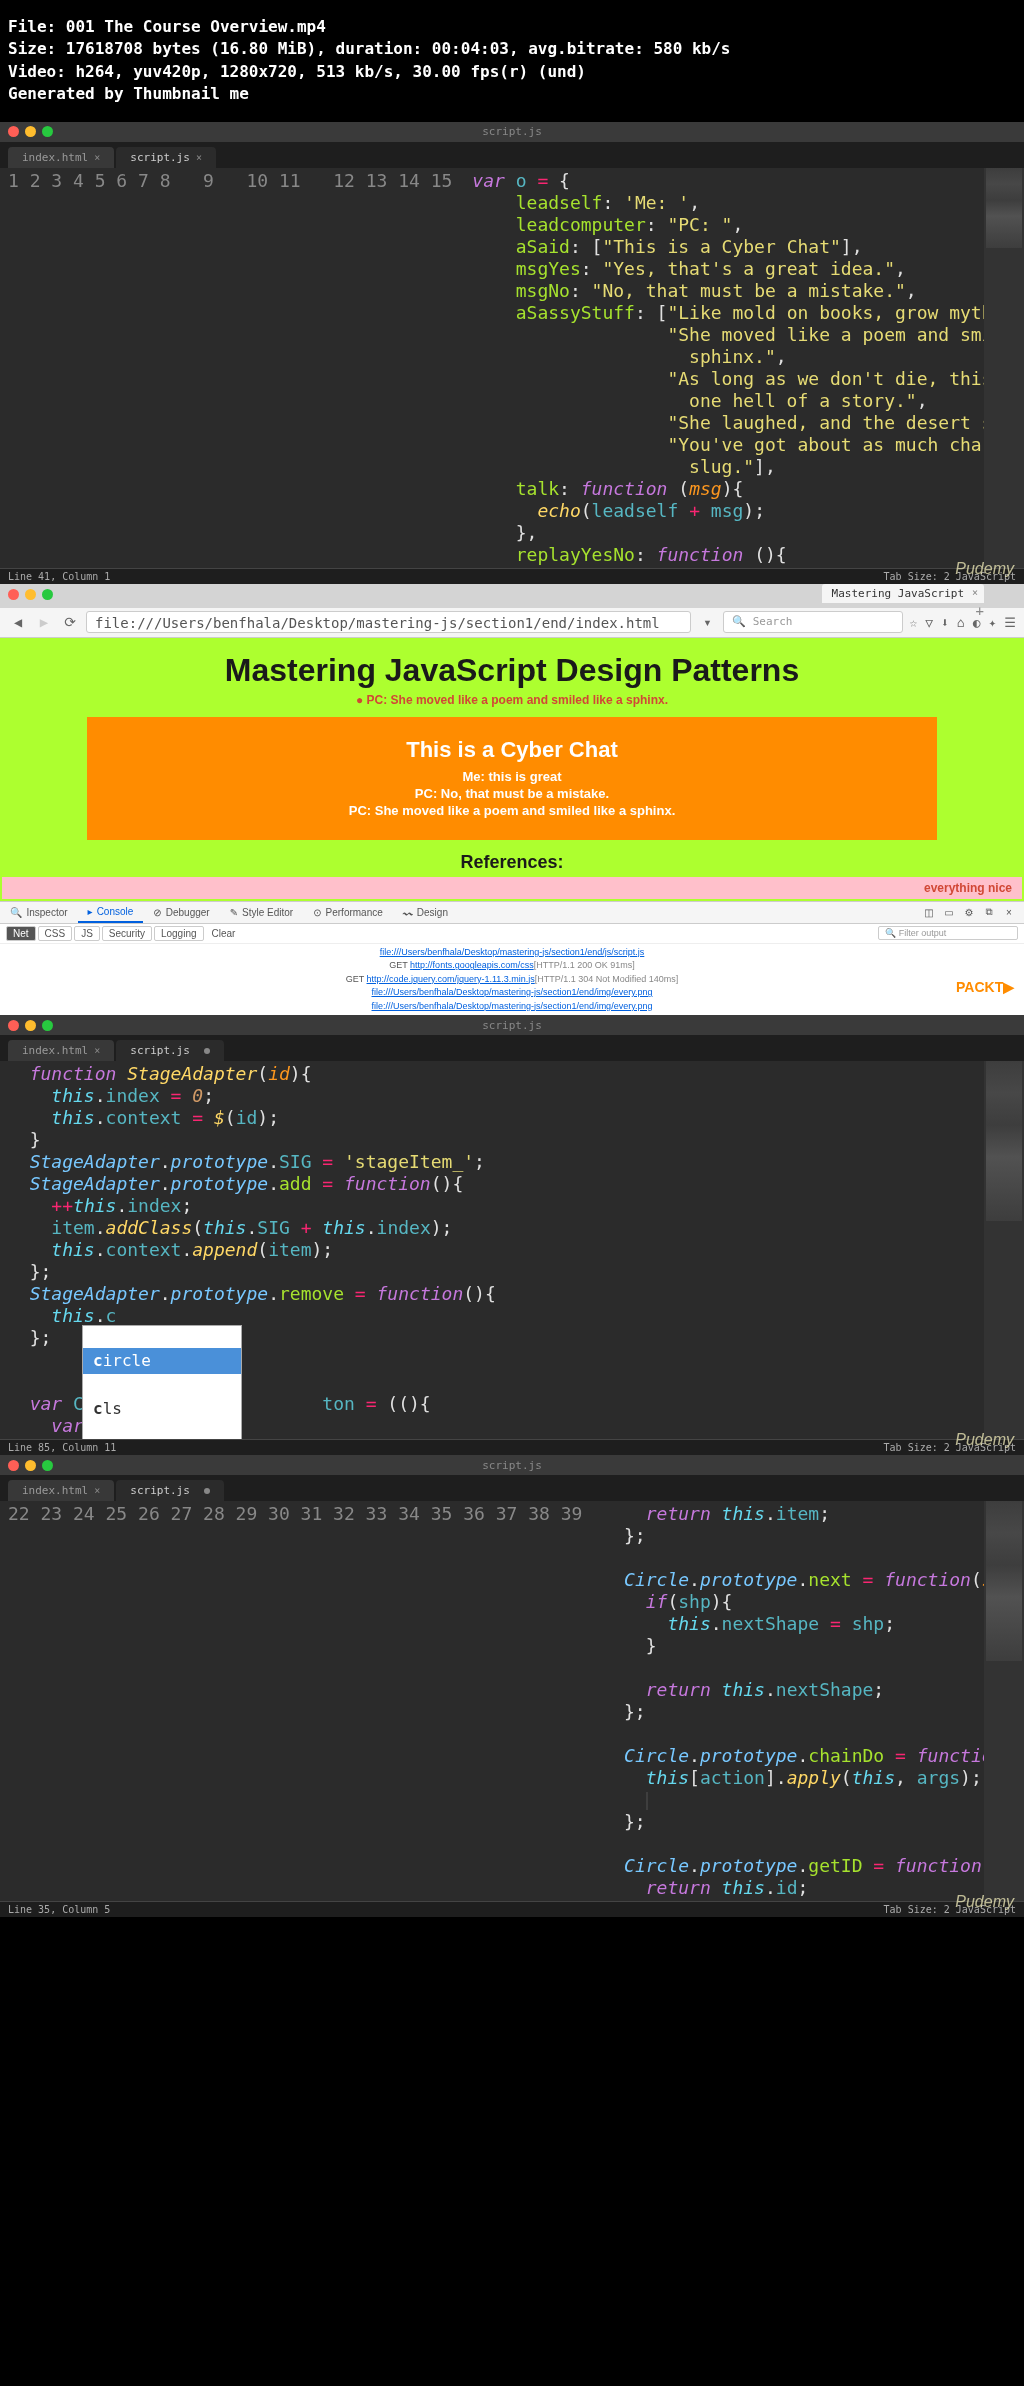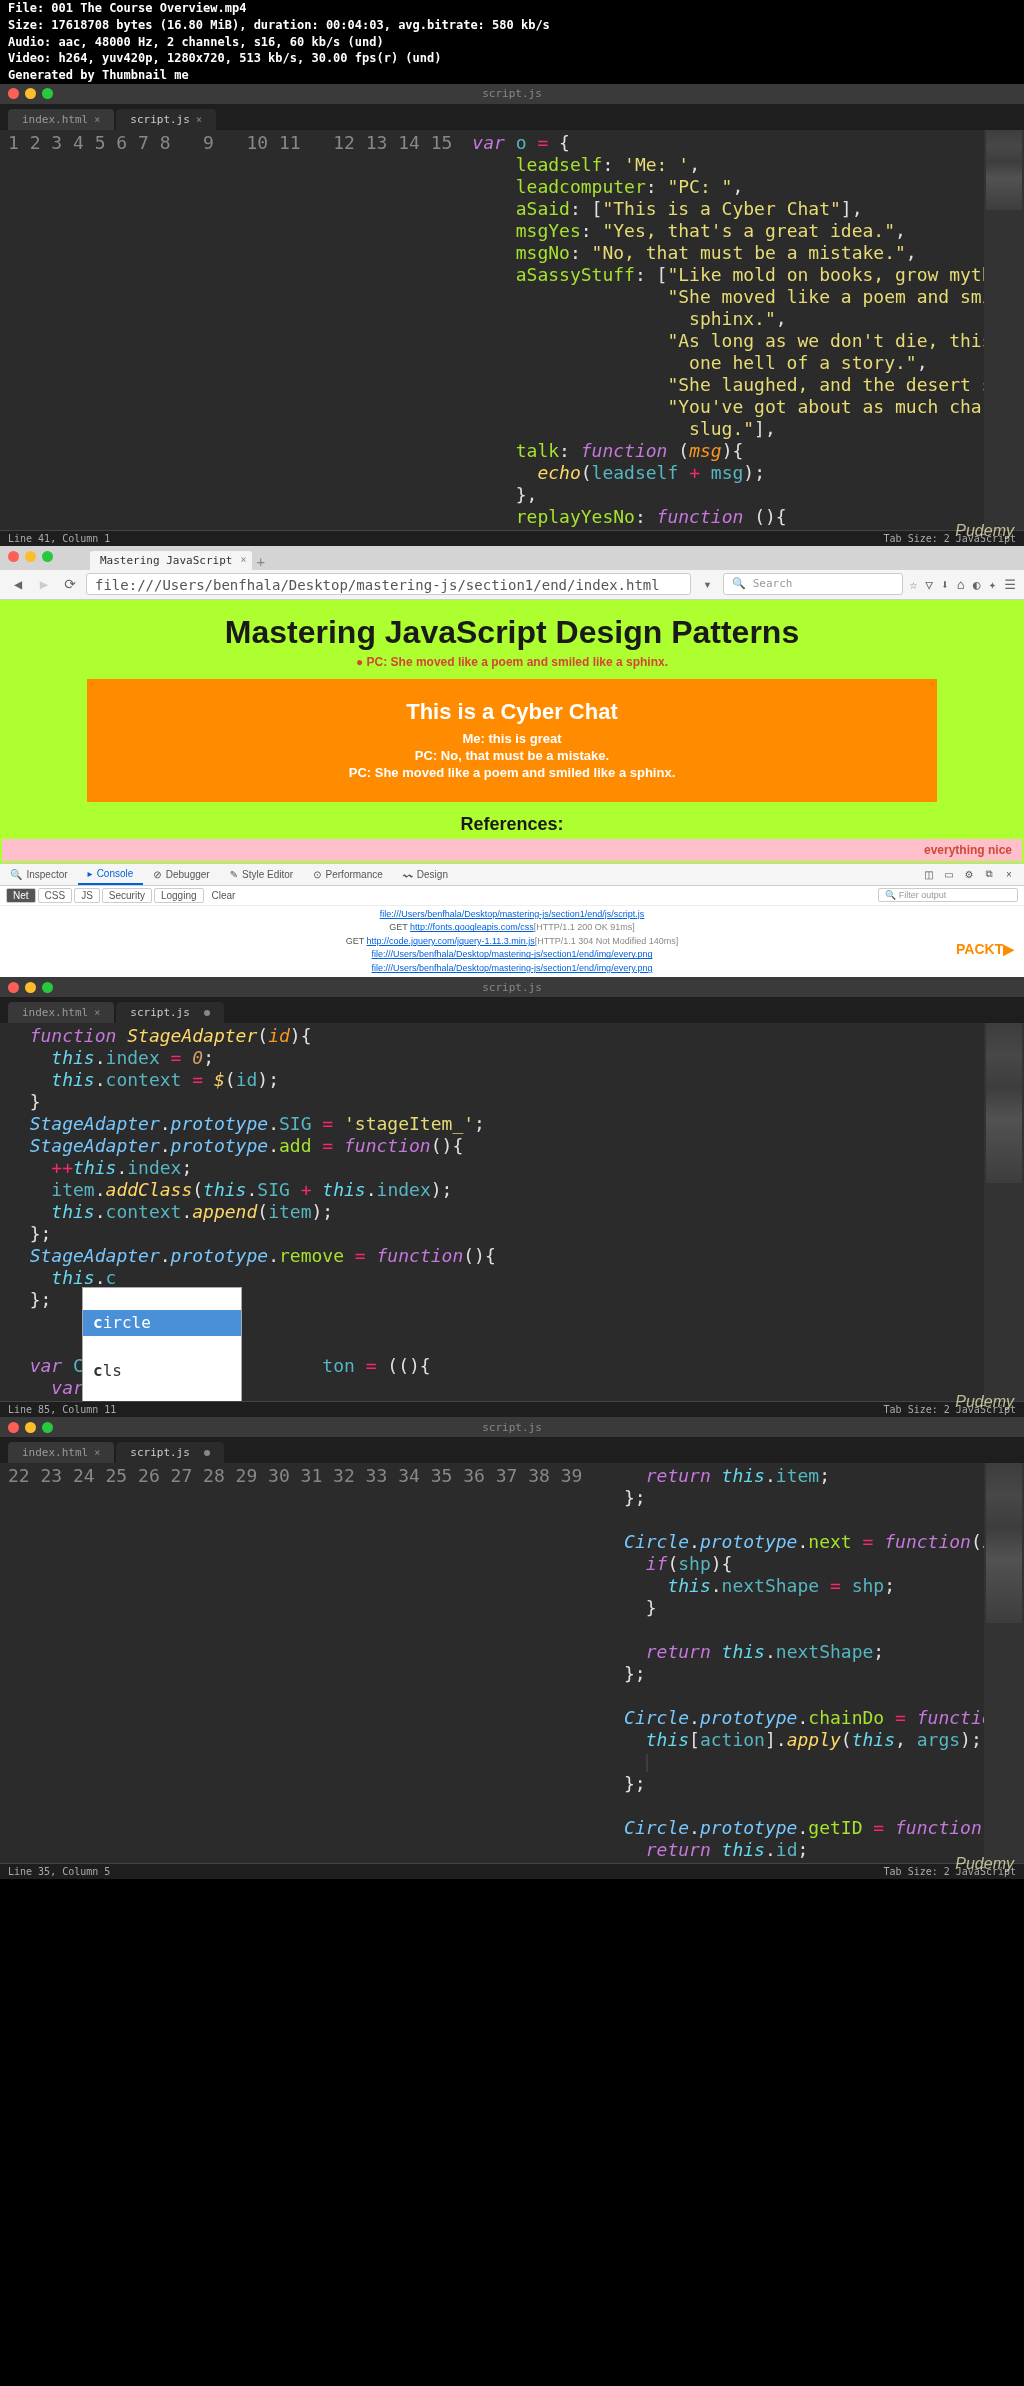--- a/index.html
+++ b/index.html
@@ -1,19 +1,19 @@
 <!DOCTYPE html>
 <html><head>
 <meta charset="utf-8">
 <style>
 * { margin: 0; padding: 0; box-sizing: border-box; }
 body { font-family: 'Menlo', 'Monaco', 'Consolas', monospace; background: #000; width: 1024px; }
 
 
-.info-header { background: #000; color: #fff; padding: 0 8px; font-size: 12px; font-weight: bold; line-height: 1.4; }
+.info-header { background: #000; color: #fff; padding: 16px 8px; font-size: 16px; font-weight: bold; line-height: 1.4; }
 
 
 .editor-window { background: #2b2b2b; position: relative; }
 .titlebar { background: #3a3a3a; height: 20px; display: flex; align-items: center; padding: 0 8px; position: relative; }
 .traffic-lights { display: flex; gap: 6px; }
 .light { width: 11px; height: 11px; border-radius: 50%; }
 .light.red { background: #ff5f56; }
 .light.yellow { background: #ffbd2e; }
 .light.green { background: #27c93f; }
 .titlebar-title { position: absolute; left: 50%; transform: translateX(-50%); color: #888; font-size: 11px; }
@@ -41,21 +41,21 @@
 .this { color: #66d9ef; font-style: italic; }
 
 
 .autocomplete { position: absolute; background: #fff; border: 1px solid #aaa; font-size: 16px; color: #333; min-width: 160px; z-index: 10; }
 .autocomplete-item { padding: 2px 10px; }
 .autocomplete-item.selected { background: #4a90d9; color: #fff; }
 .autocomplete-item .match { font-weight: bold; }
 
 
 .browser-window { background: #fff; }
-.browser-tabs { background: #d4d4d4; height: 24px; display: flex; align-items: flex-end; padding: 0 40px 0 90px; }
+.browser-tabs { background: #d4d4d4; height: 24px; display: flex; align-items: flex-end; padding: 0 40px 12px 90px; flex-direction: column; }
 .browser-tab { background: #f5f5f5; padding: 3px 20px 3px 10px; font-size: 11px; color: #333; border-top-left-radius: 3px; border-top-right-radius: 3px; position: relative; }
 .browser-tab-close { position: absolute; right: 6px; top: 3px; color: #888; font-size: 10px; }
 .browser-toolbar { background: #f5f5f5; height: 30px; display: flex; align-items: center; padding: 0 8px; gap: 6px; border-bottom: 1px solid #ccc; }
 .nav-btn { width: 20px; height: 20px; color: #666; display: flex; align-items: center; justify-content: center; font-size: 14px; }
 .url-bar { flex: 1; background: #fff; border: 1px solid #ccc; border-radius: 3px; padding: 3px 8px; font-size: 14px; color: #555; height: 22px; }
 .search-bar { width: 180px; background: #fff; border: 1px solid #ccc; border-radius: 3px; padding: 3px 8px; font-size: 11px; color: #999; height: 22px; }
 .toolbar-icons { display: flex; gap: 8px; color: #666; font-size: 13px; }
 
 .page-content { background: #adff2f; padding: 2px; }
 .page-title { text-align: center; font-size: 32px; font-weight: bold; color: #1a1a1a; padding: 12px 0 4px; font-family: Arial, sans-serif; }
@@ -86,21 +86,20 @@
 
 .watermark { position: absolute; right: 10px; bottom: 6px; color: #fef9c3; font-size: 16px; font-style: italic; opacity: 0.7; font-family: Arial; }
 .packt-watermark { position: absolute; right: 10px; bottom: 20px; color: #ff8c00; font-size: 14px; font-weight: bold; font-family: Arial; }
 </style>
 </head>
 <body>
 
 <div class="info-header">
   <div>File: 001 The Course Overview.mp4</div>
   <div>Size: 17618708 bytes (16.80 MiB), duration: 00:04:03, avg.bitrate: 580 kb/s</div>
-  <div>Audio: aac, 48000 Hz, 2 channels, s16, 60 kb/s (und)</div>
   <div>Video: h264, yuv420p, 1280x720, 513 kb/s, 30.00 fps(r) (und)</div>
   <div>Generated by Thumbnail me</div>
 </div>
 
 <div class="editor-window">
   <div class="titlebar">
     <div class="traffic-lights">
       <div class="light red"></div>
       <div class="light yellow"></div>
       <div class="light green"></div>

